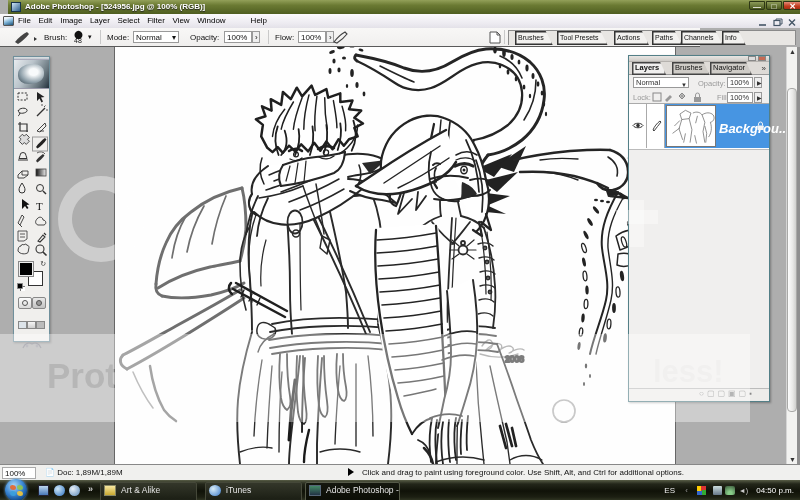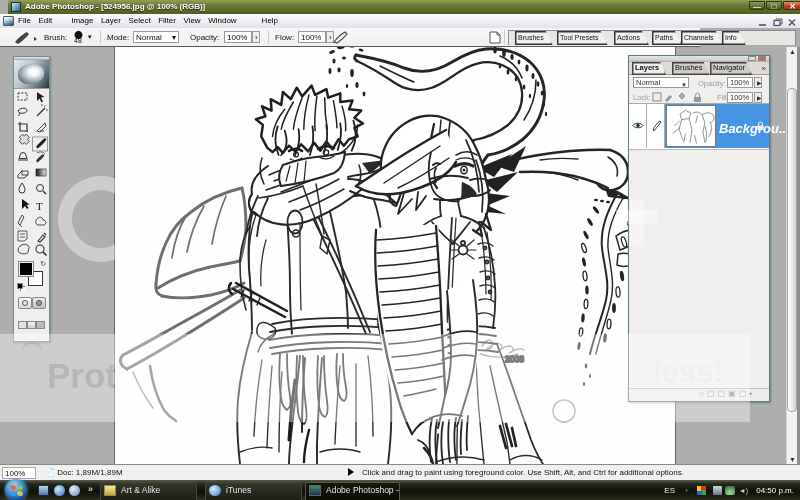--- a/index.html
+++ b/index.html
@@ -636,21 +636,21 @@
     <div class="winbtn" id="btn-max">
         <span>□</span>
       </div>
     <div class="winbtn" id="btn-close">
         <span>✕</span>
       </div>
   </div>
   <div id="menubar">
     <div class="micon"></div>
     <div class="menus">
-      <span style="margin-right:7.5px;">File</span><span style="margin-right:19px;">Edit</span><span style="margin-right:7.5px;">Image</span><span style="margin-right:7.5px;">Layer</span><span style="margin-right:7.5px;">Select</span><span style="margin-right:7.5px;">Filter</span><span style="margin-right:7.5px;">View</span><span style="margin-right:25px;">Window</span><span>Help</span>
+      <span style="margin-right:7.5px;">File</span><span style="margin-right:8px;">Edit</span><span style="margin-right:7.5px;">Image</span><span style="margin-right:7.5px;">Layer</span><span style="margin-right:7.5px;">Select</span><span style="margin-right:7.5px;">Filter</span><span style="margin-right:7.5px;">View</span><span style="margin-right:25px;">Window</span><span>Help</span>
     </div>
     <svg style="position:absolute;left:758px;top:4px;" width="40" height="9" viewBox="0 0 40 9">
       <path d="M1,7 h7" stroke="#456" stroke-width="1.6" fill="none"></path>
       <rect x="16" y="2.5" width="6" height="5" fill="none" stroke="#456" stroke-width="1.2"></rect>
       <path d="M18,2.5 v-1.5 h6 v5 h-2" fill="none" stroke="#456" stroke-width="1"></path>
       <path d="M31,1.5 l6,6 M37,1.5 l-6,6" stroke="#456" stroke-width="1.4" fill="none"></path>
     </svg>
   </div>
   <div id="optbar">
     <svg width="26" height="16" style="position:absolute;left:12px;top:1px;" viewBox="0 0 26 16">

